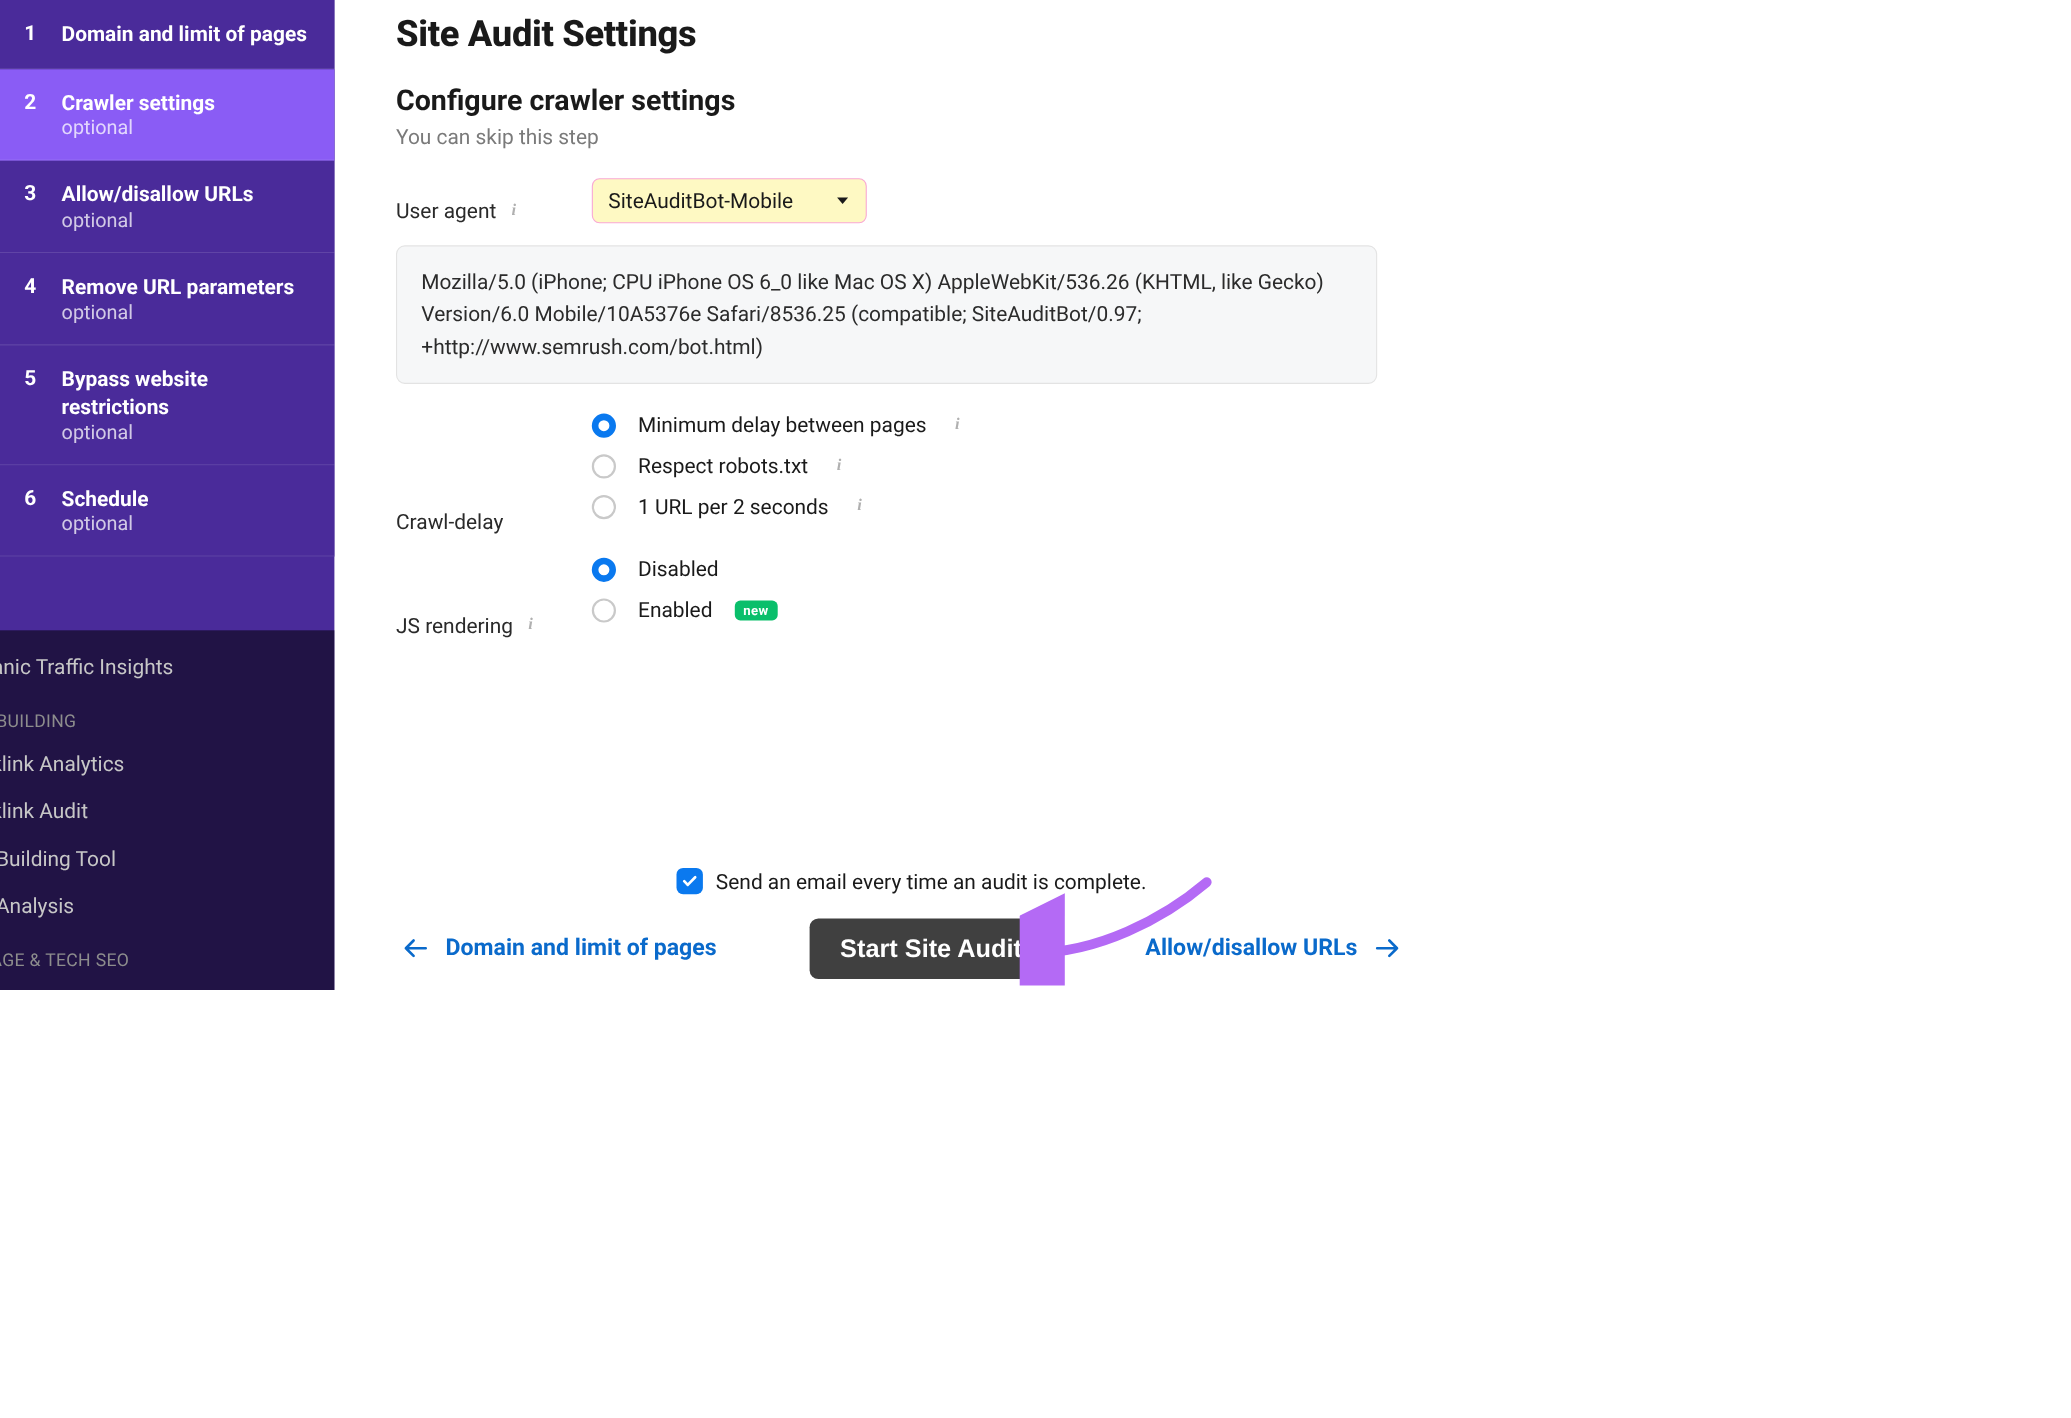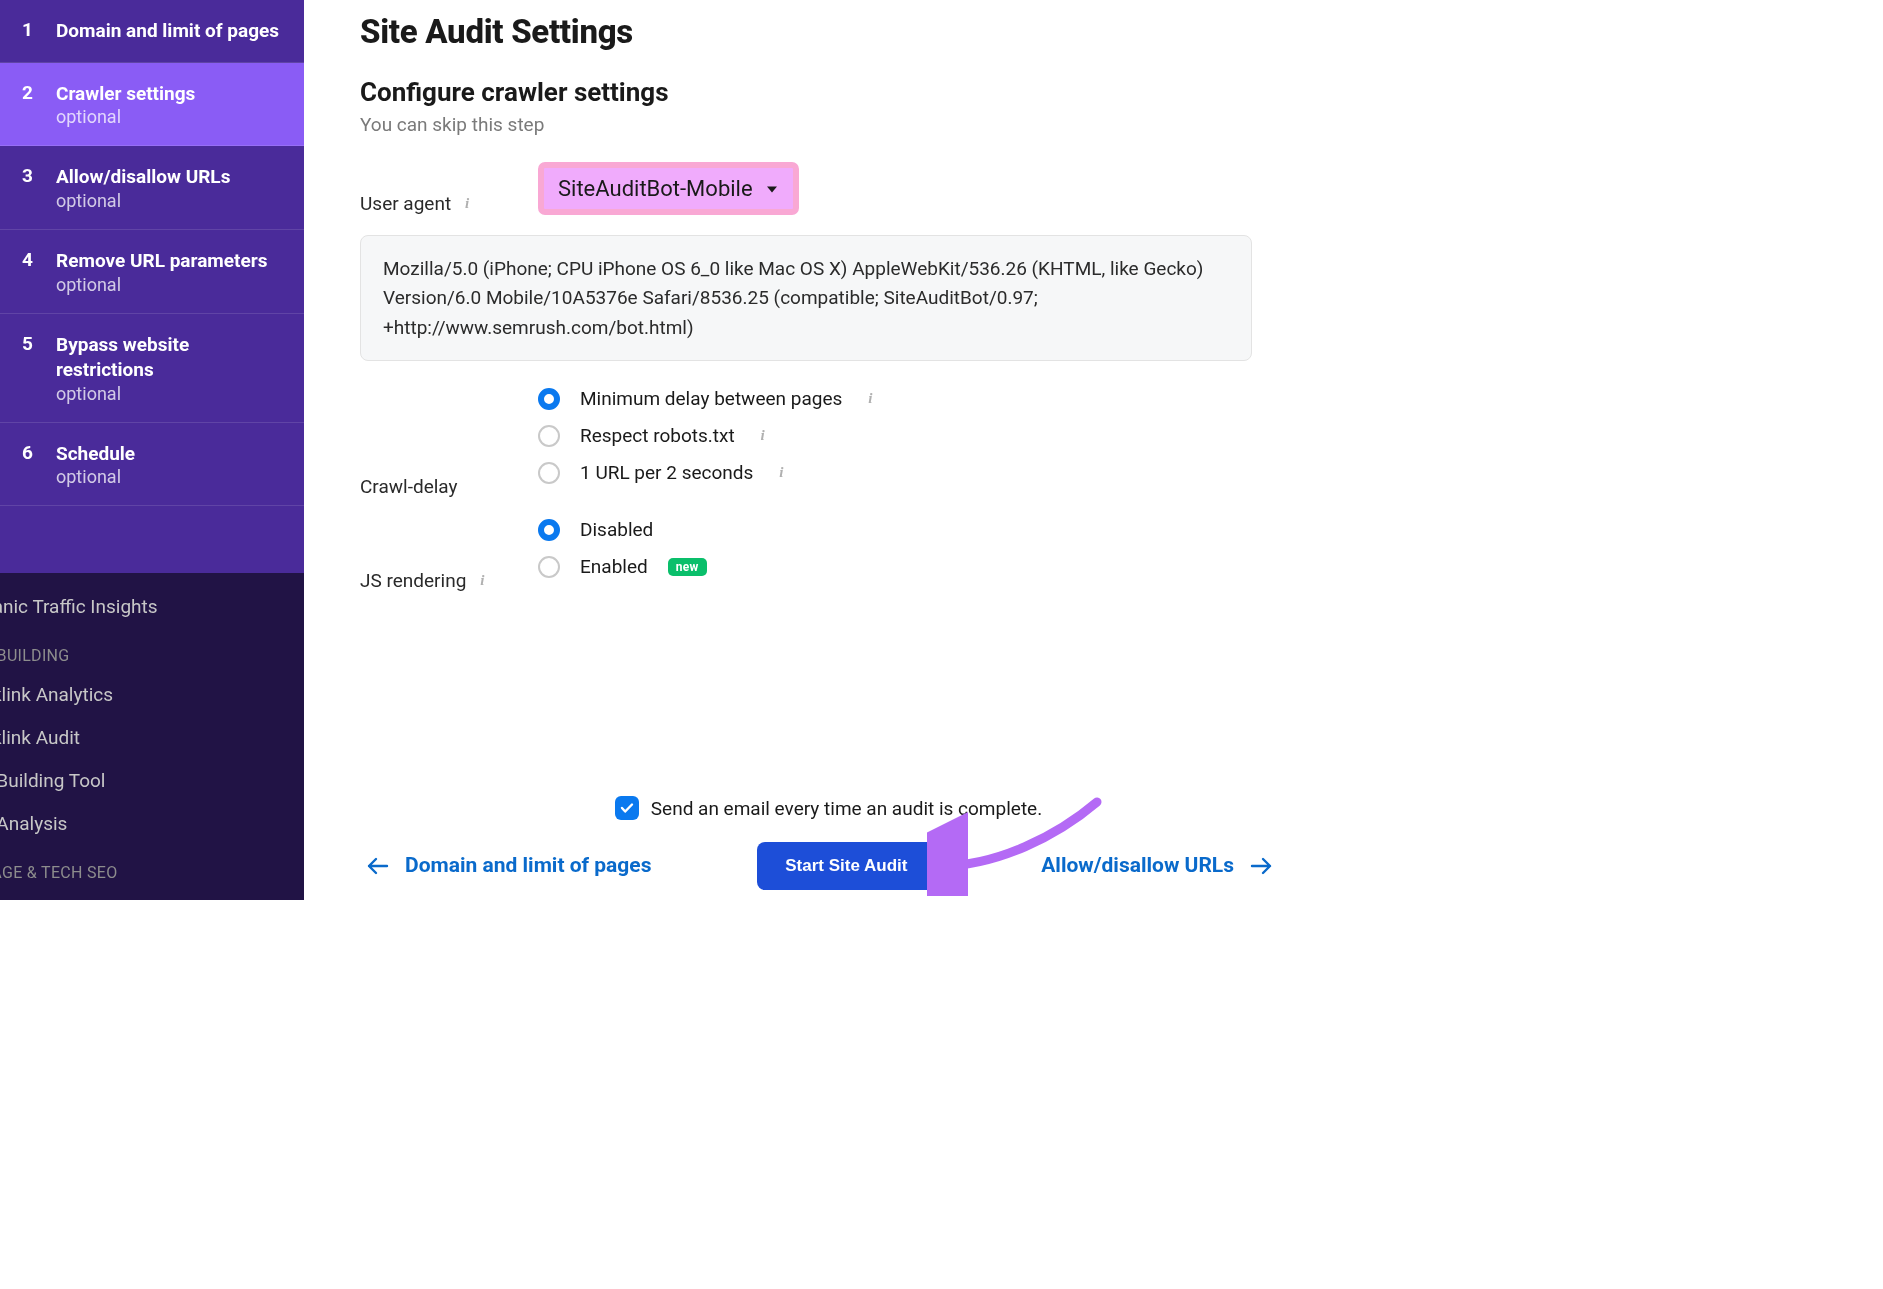--- a/index.html
+++ b/index.html
@@ -129,25 +129,25 @@
     height: 16px;
     align-items: center;
     justify-content: center;
     color: #b0b0b0;
     font-family: Georgia, serif;
     font-style: italic;
     font-weight: 700;
     font-size: 15px;
   }
   .select {
-    border: 6px solid #f9a8d4;
+    border: 1px solid #f9a8d4;
     border-radius: 7px;
     padding: 8px 40px 8px 14px;
-    font-size: 22px;
-    background: #f0abfc;
+    font-size: 19px;
+    background: #fef9c3;
     display: inline-flex;
     align-items: center;
     position: relative;
     min-width: 250px;
     cursor: pointer;
   }
   .select .caret {
     position: absolute;
     right: 14px;
     top: 50%;
@@ -234,23 +234,23 @@
     font-weight: 700;
     display: inline-flex;
     align-items: center;
     gap: 16px;
     cursor: pointer;
     max-width: 300px;
     text-align: center;
     line-height: 1.3;
   }
   .btn-primary {
-    background: #1d4ed8;
+    background: #404040;
     color: #fff;
-    font-size: 17px;
+    font-size: 23px;
     font-weight: 700;
     padding: 14px 28px;
     border-radius: 8px;
     border: none;
     cursor: pointer;
   }
   .arrow-annotation {
     position: absolute;
     pointer-events: none;
   }

